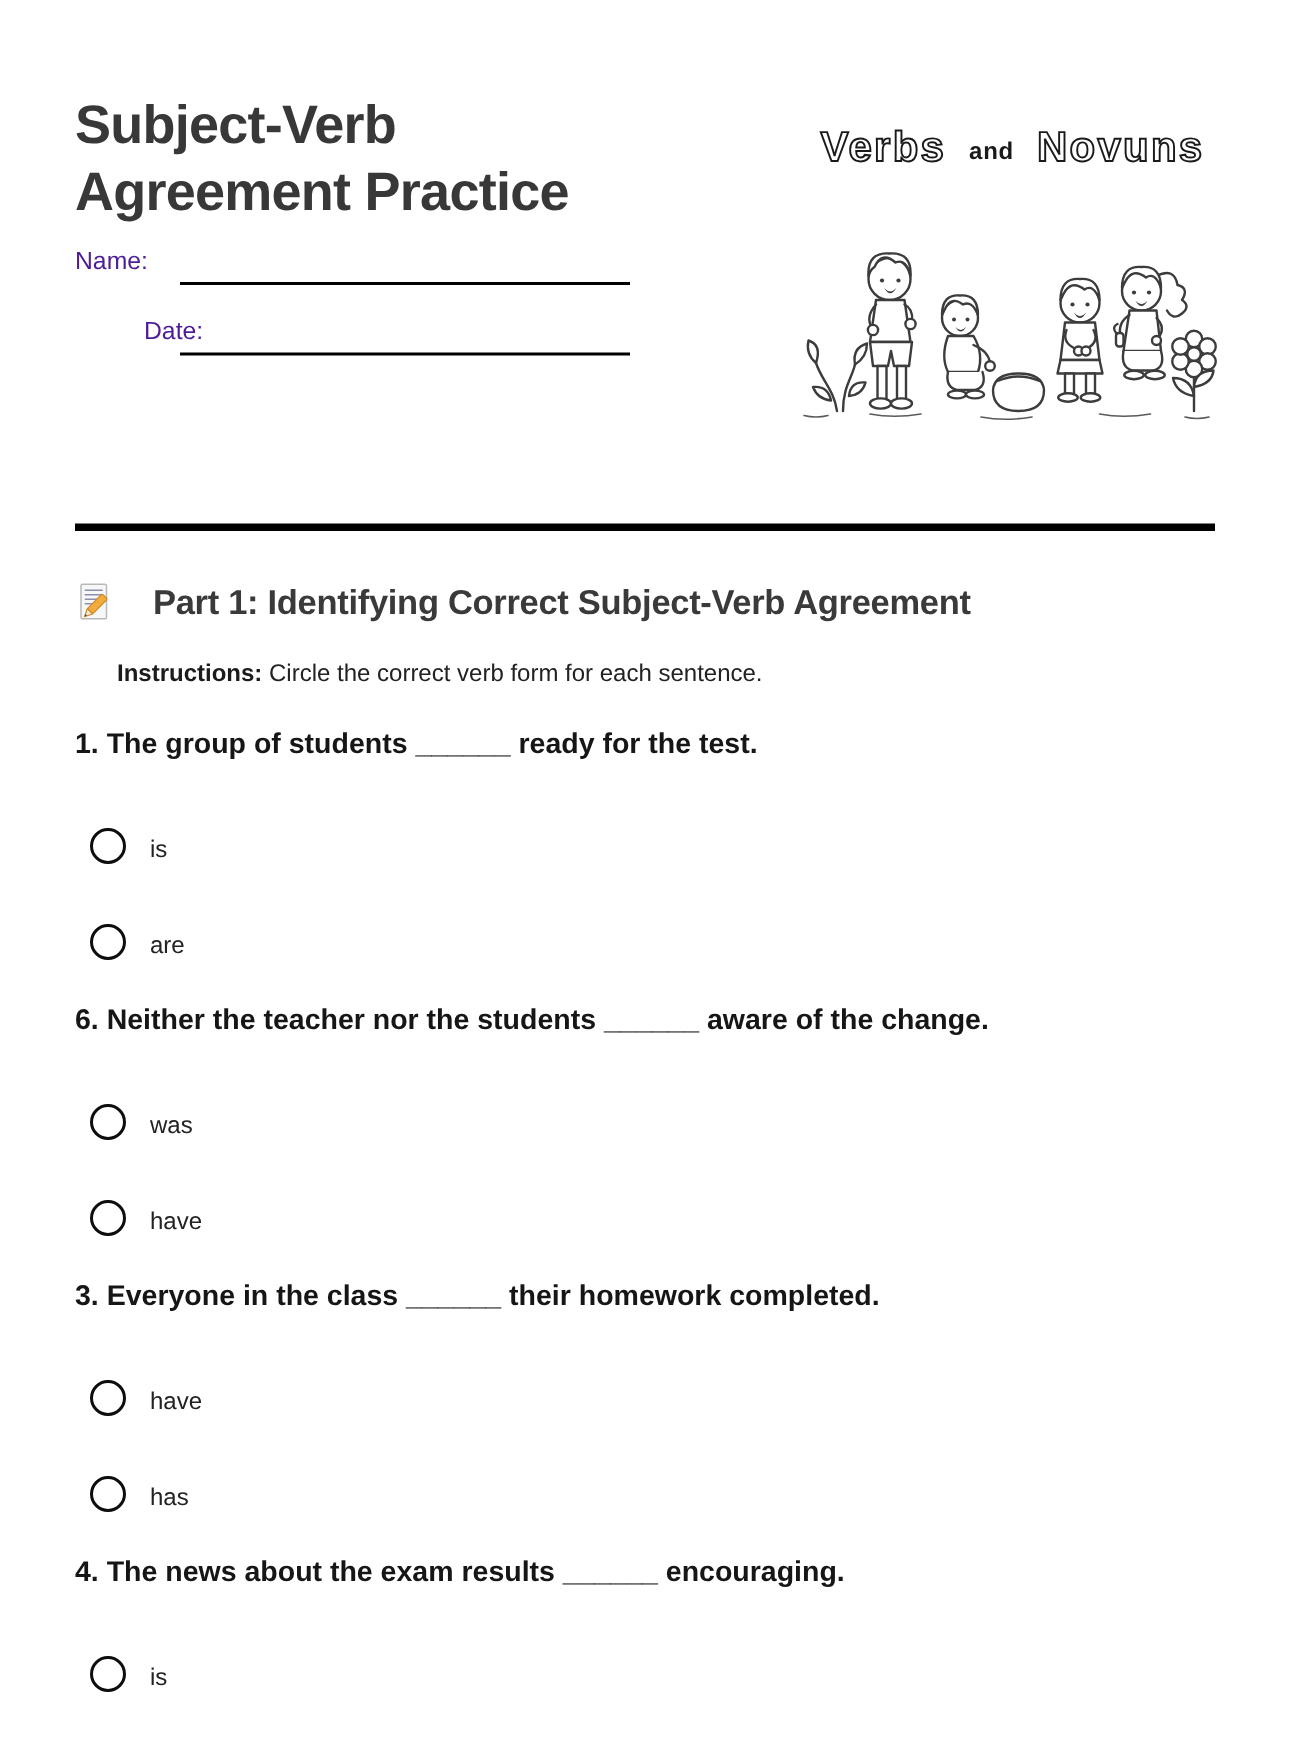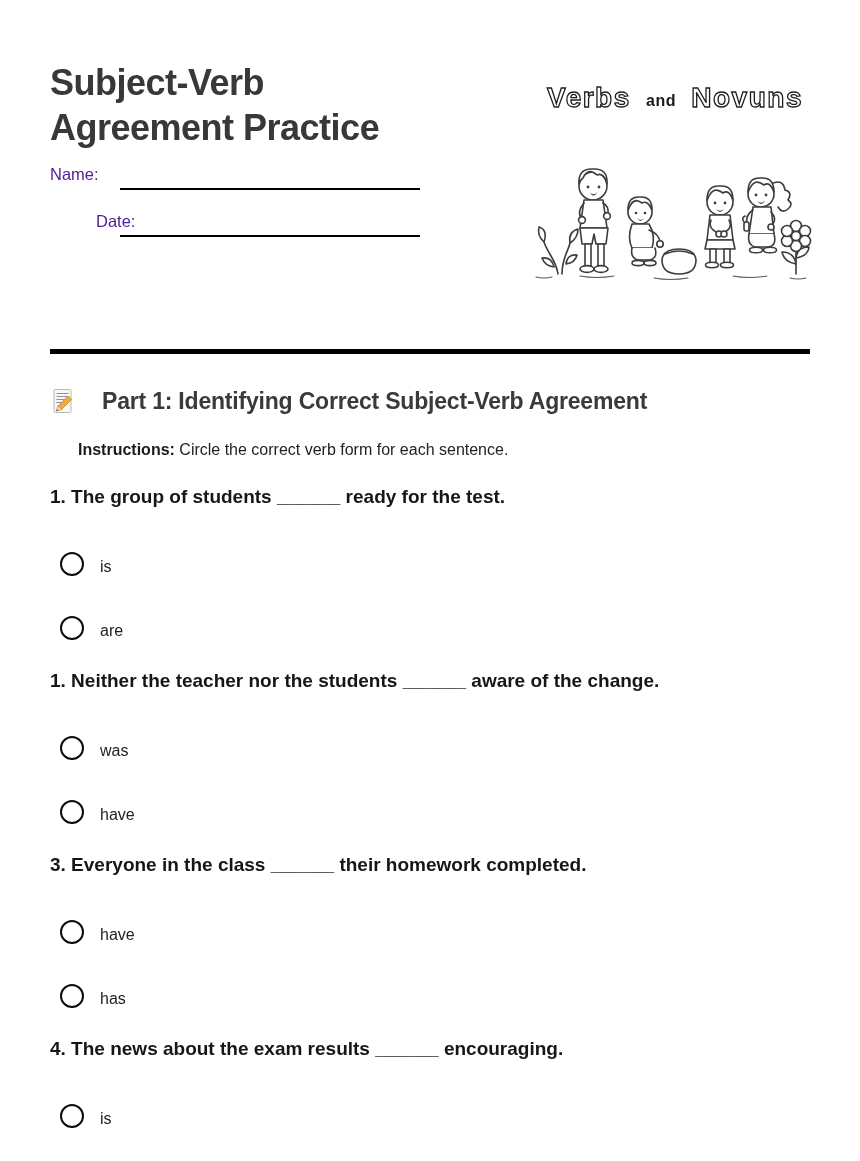--- a/index.html
+++ b/index.html
@@ -239,21 +239,21 @@
   </div>
 
   <div class="option-row">
     <div class="radio-circle"></div>
     <div class="option-label">are</div>
   </div>
 </div>
   </div>
 
   <div class="q-block">
-    <div class="q-text">1. Neither the teacher nor the students ______ aware of the change.</div>
+    <div class="q-text">6. Neither the teacher nor the students ______ aware of the change.</div>
     <div>
   <div class="option-row">
     <div class="radio-circle"></div>
     <div class="option-label">was</div>
   </div>
 
   <div class="option-row">
     <div class="radio-circle"></div>
     <div class="option-label">have</div>
   </div>

